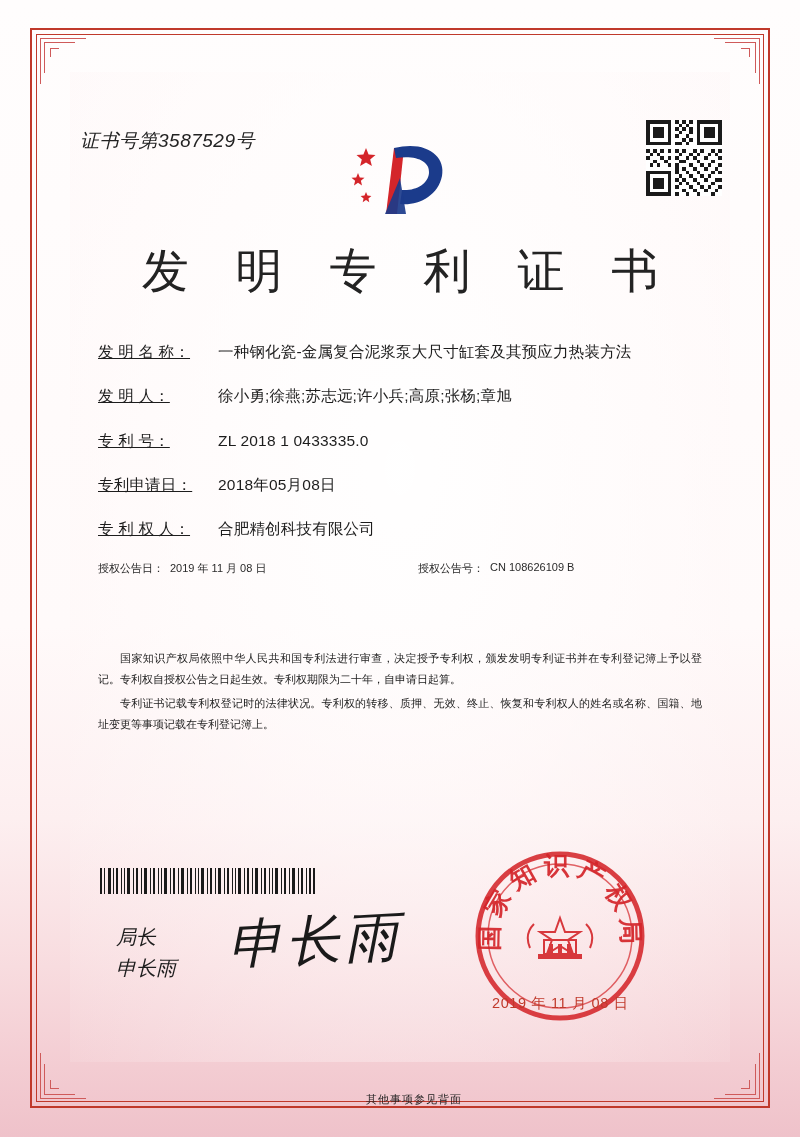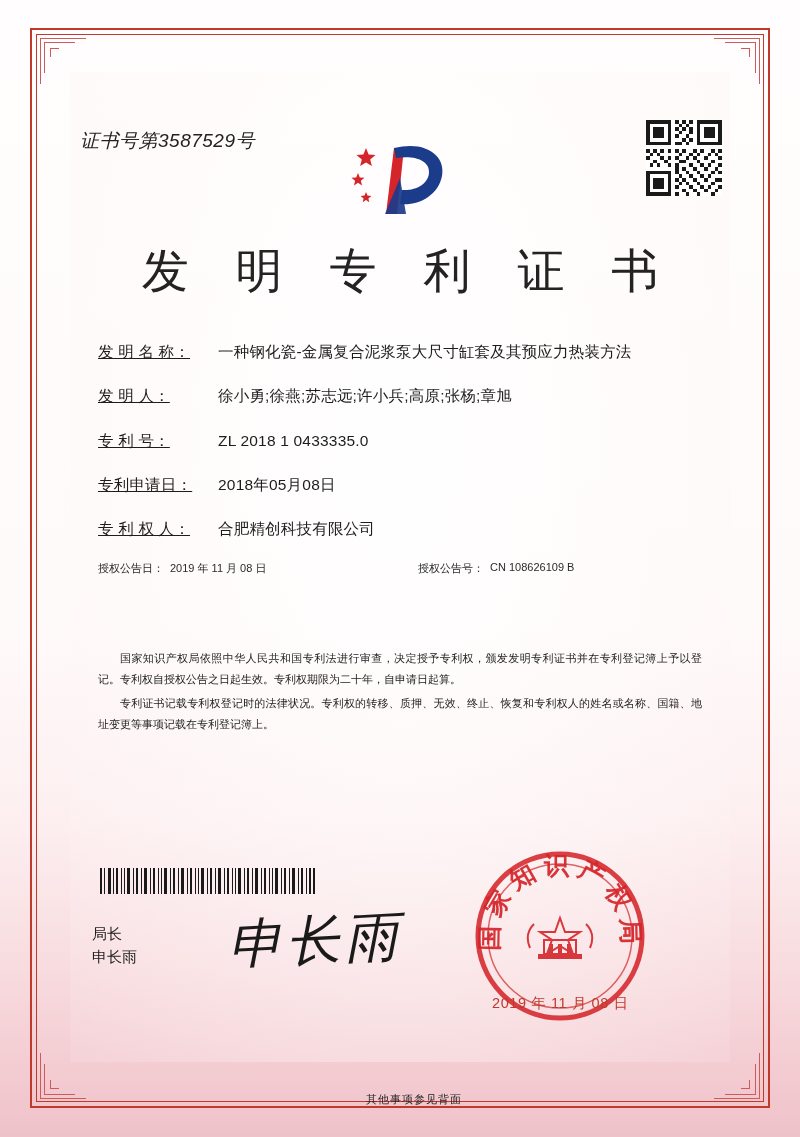--- a/index.html
+++ b/index.html
@@ -185,24 +185,25 @@
   
   .barcode {
     position: absolute;
     left: 100px; top: 868px;
     width: 215px; height: 26px;
   }
 
   
   .sig-label {
     position: absolute;
-    left: 92px; top: 922px;
-    font-size: 15px;
+    left: 116px; top: 922px;
+    font-size: 20px;
     line-height: 1.55;
     color: #1d1d1d;
+    font-style: italic;
   }
   .sig-hand {
     position: absolute;
     left: 228px; top: 905px;
     font-size: 54px;
     color: #1a1a1a;
     font-family: "DejaVu Serif", "Liberation Serif", serif;
     font-style: italic;
     letter-spacing: 4px;
     transform: rotate(-3deg);

